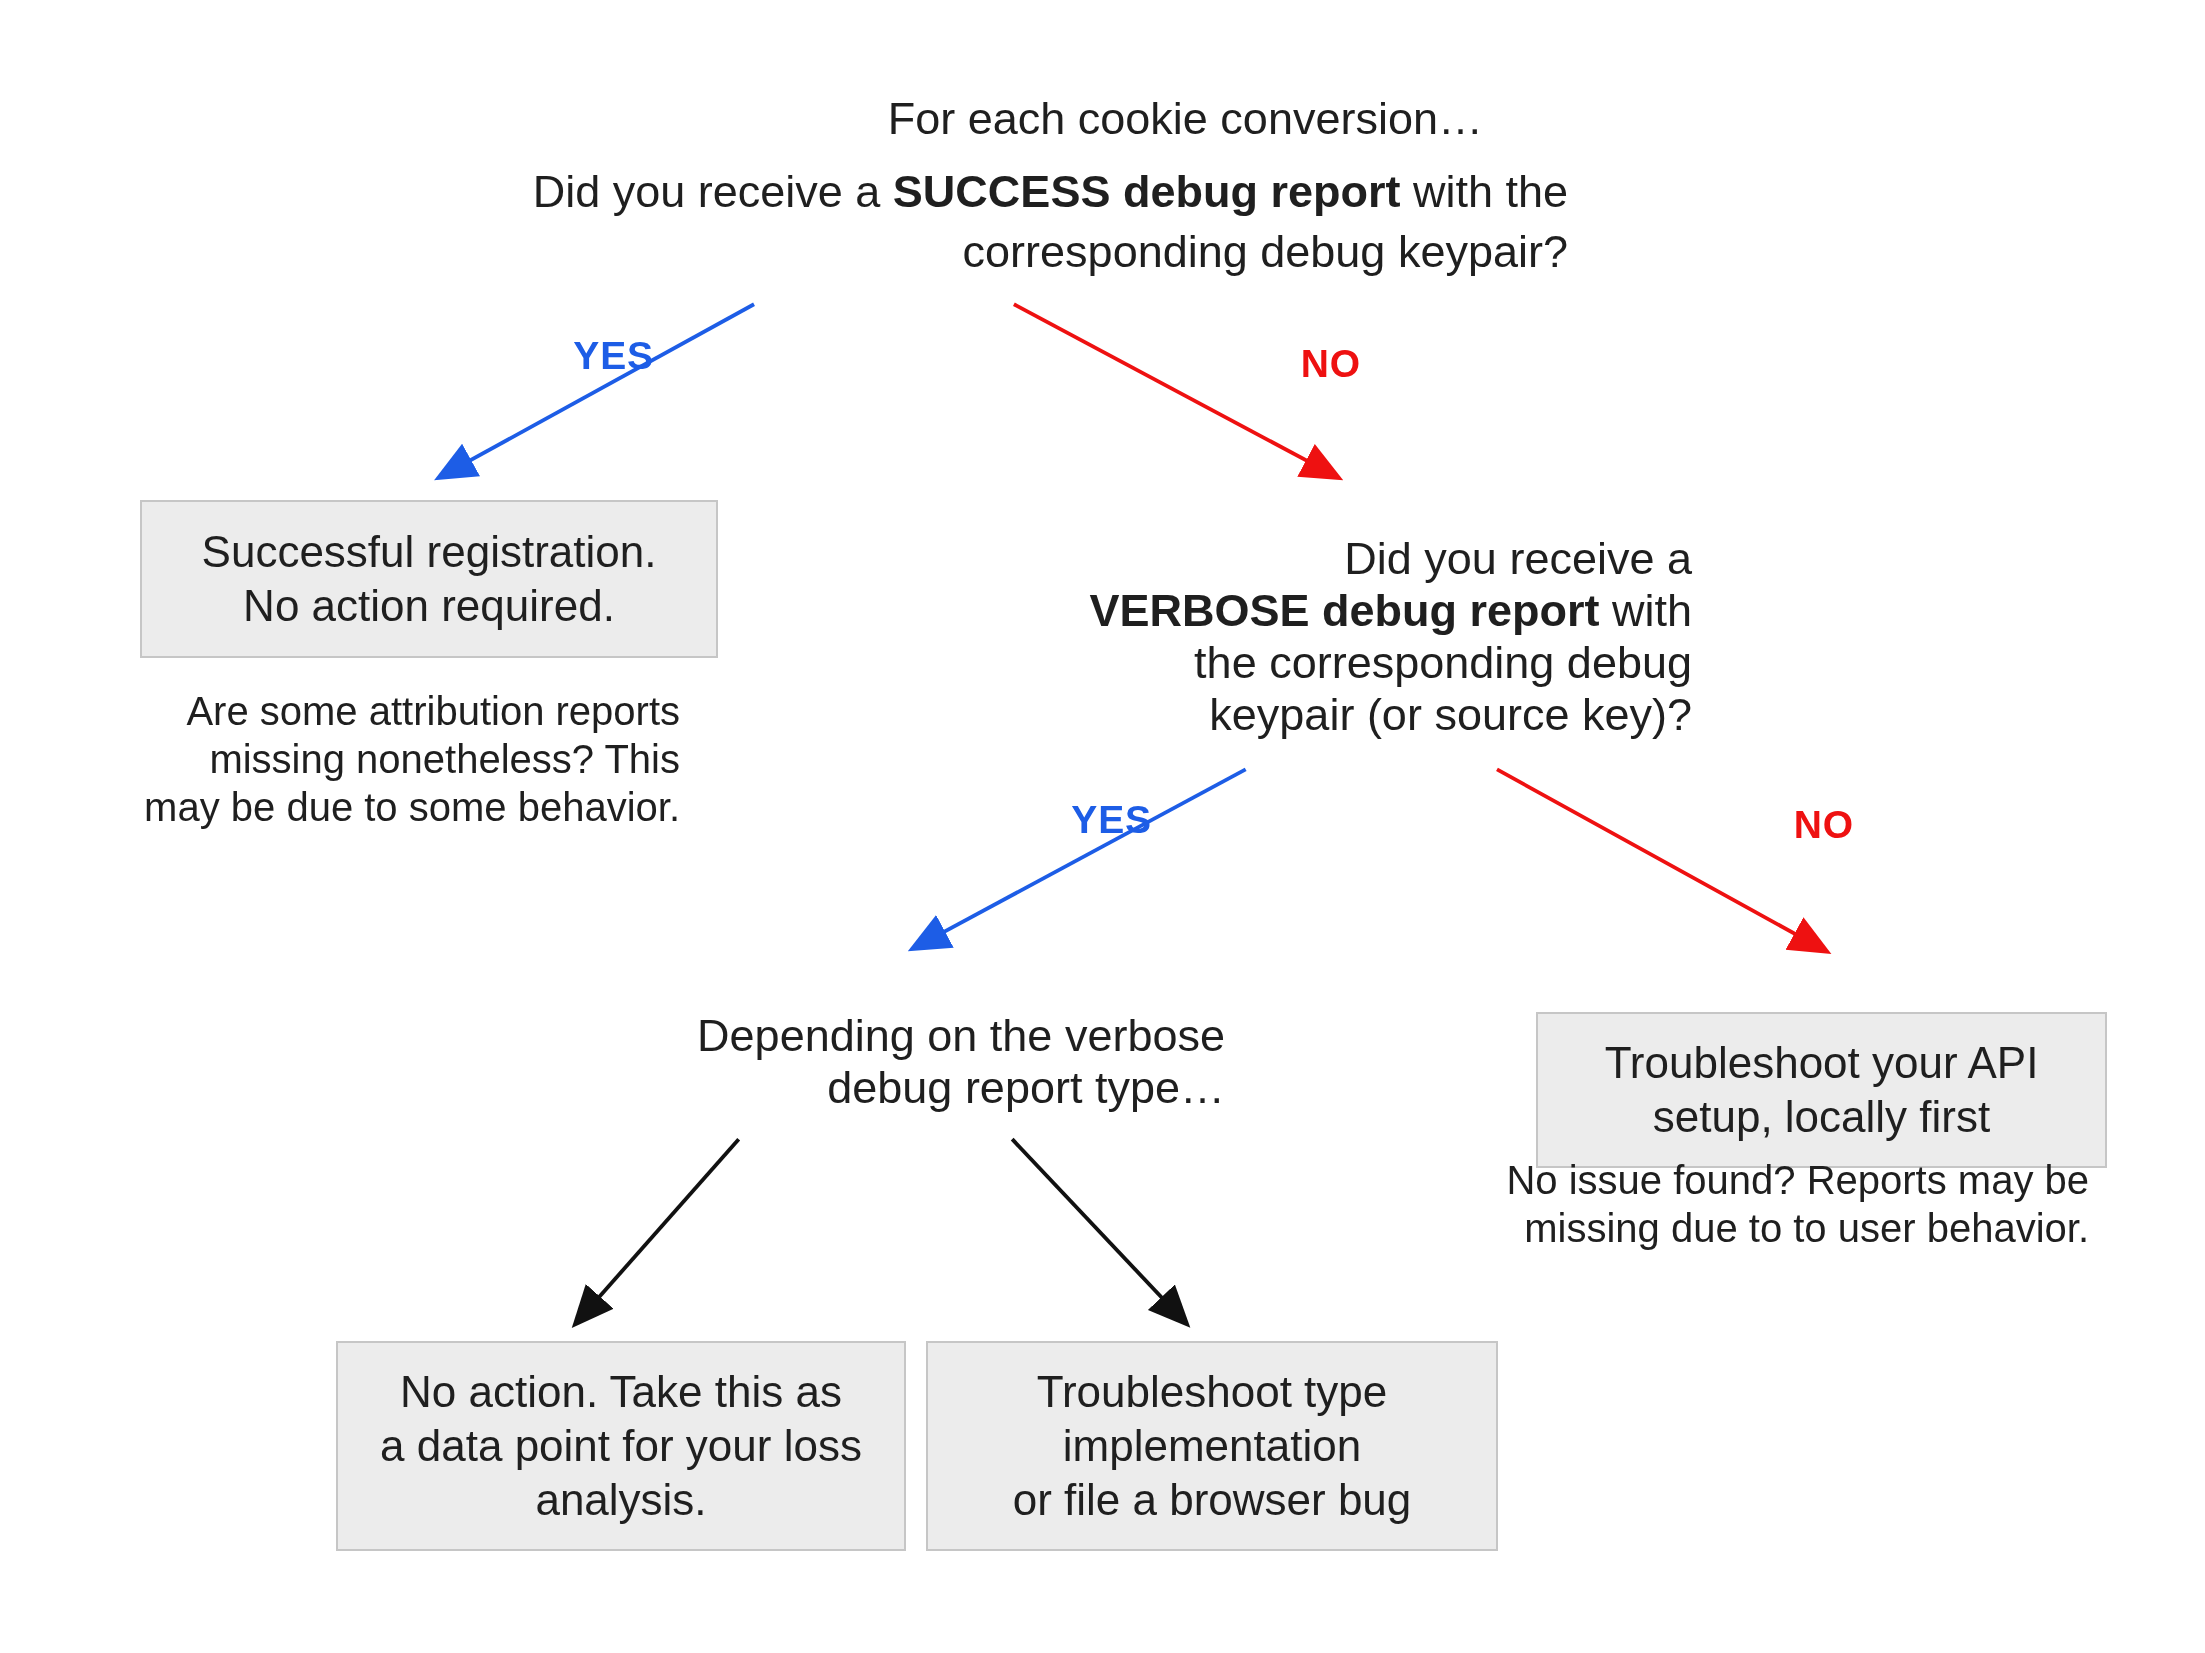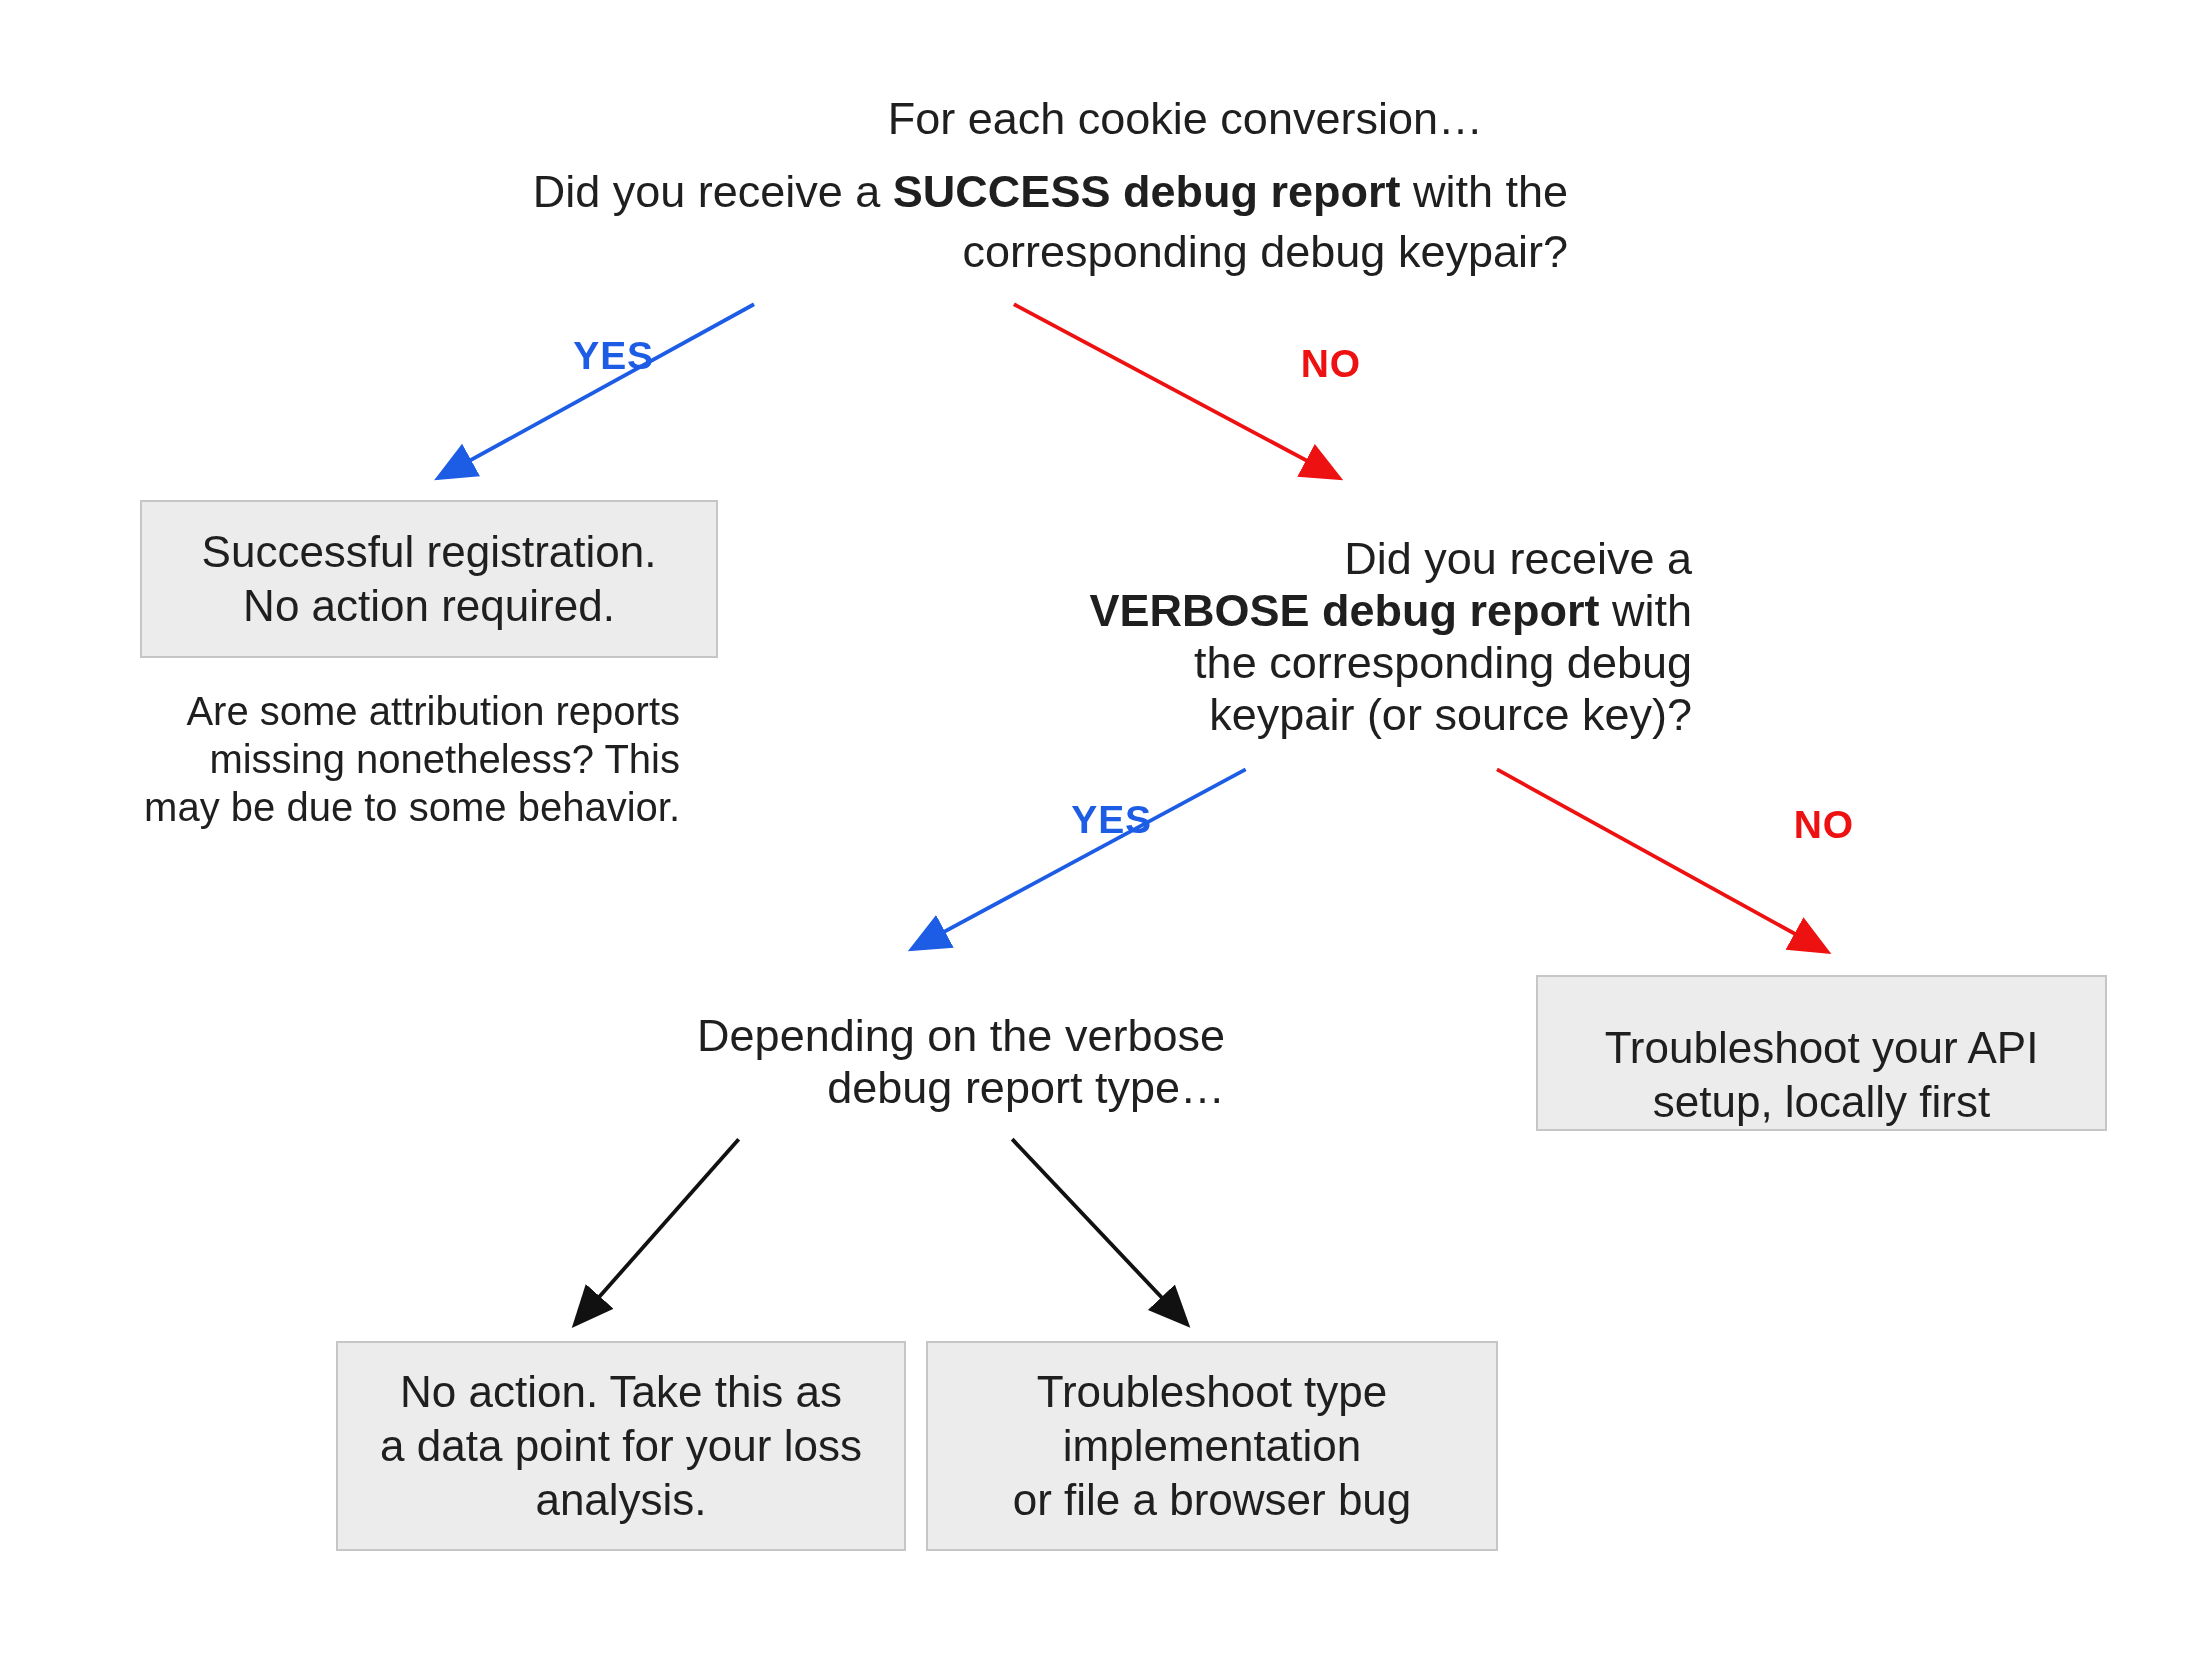--- a/index.html
+++ b/index.html
@@ -54,21 +54,21 @@
   .title{left:290px;top:89px;width:1193px;}
   .q1{left:205px;top:162px;width:1363px;}
   .yes1{left:398px;top:334px;width:256px;}
   .no1{left:1105px;top:342px;width:256px;}
   .success-box{left:110px;top:500px;width:578px;height:158px;}
   .success-note{left:118px;top:687px;width:562px;}
   .q2{left:1010px;top:533px;width:682px;}
   .yes2{left:896px;top:798px;width:256px;}
   .no2{left:1598px;top:803px;width:256px;}
   .depending{left:629px;top:1010px;width:596px;font-size:45px;line-height:52px;}
-  .api-box{left:1506px;top:975px;width:571px;height:156px;align-items:flex-end;}
+  .api-box{left:1506px;top:1012px;width:571px;height:156px;}
   .api-note{left:1493px;top:1156px;width:596px;}
   .loss-box{left:306px;top:1341px;width:570px;height:210px;}
   .impl-box{left:896px;top:1341px;width:572px;height:210px;}
 </style>
 </head>
 <body>
 
 <div id="canvas">
 
   <svg id="arrow-layer" width="2205" height="1653" viewBox="0 0 2588 1940">
@@ -131,20 +131,24 @@
     <div>debug report type…</div>
   </div>
 
   <div class="abs box api-box">
     <div>
       <div>Troubleshoot your API</div>
       <div>setup, locally first</div>
     </div>
   </div>
 
+  <div class="abs center note api-note">
+    <div>No issue found? Reports may be</div>
+    <div>missing due to to user behavior.</div>
+  </div>
 
   <div class="abs box loss-box">
     <div>
       <div>No action. Take this as</div>
       <div>a data point for your loss</div>
       <div>analysis.</div>
     </div>
   </div>
 
   <div class="abs box impl-box">

